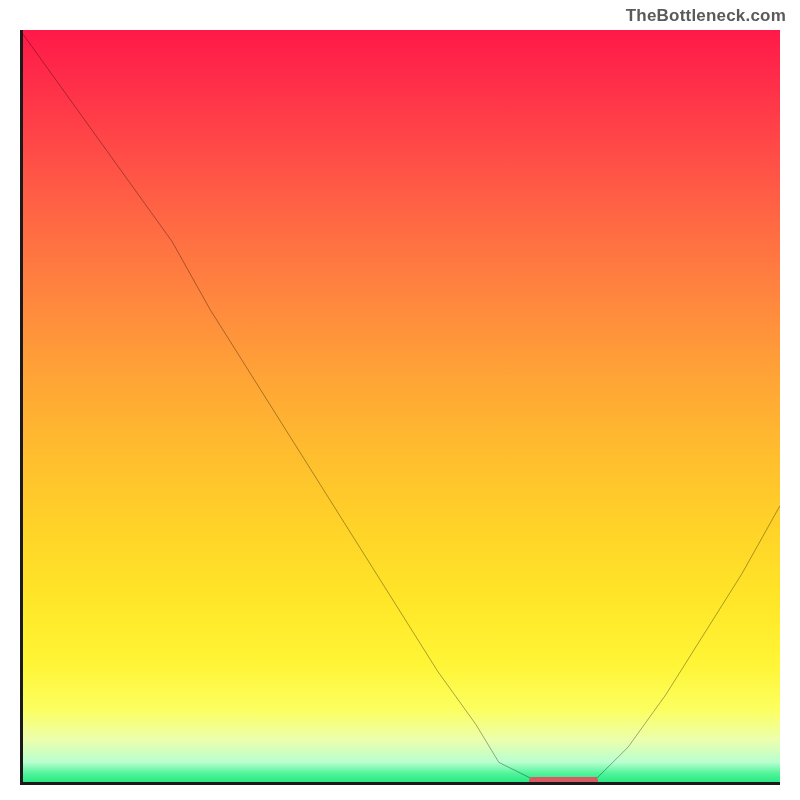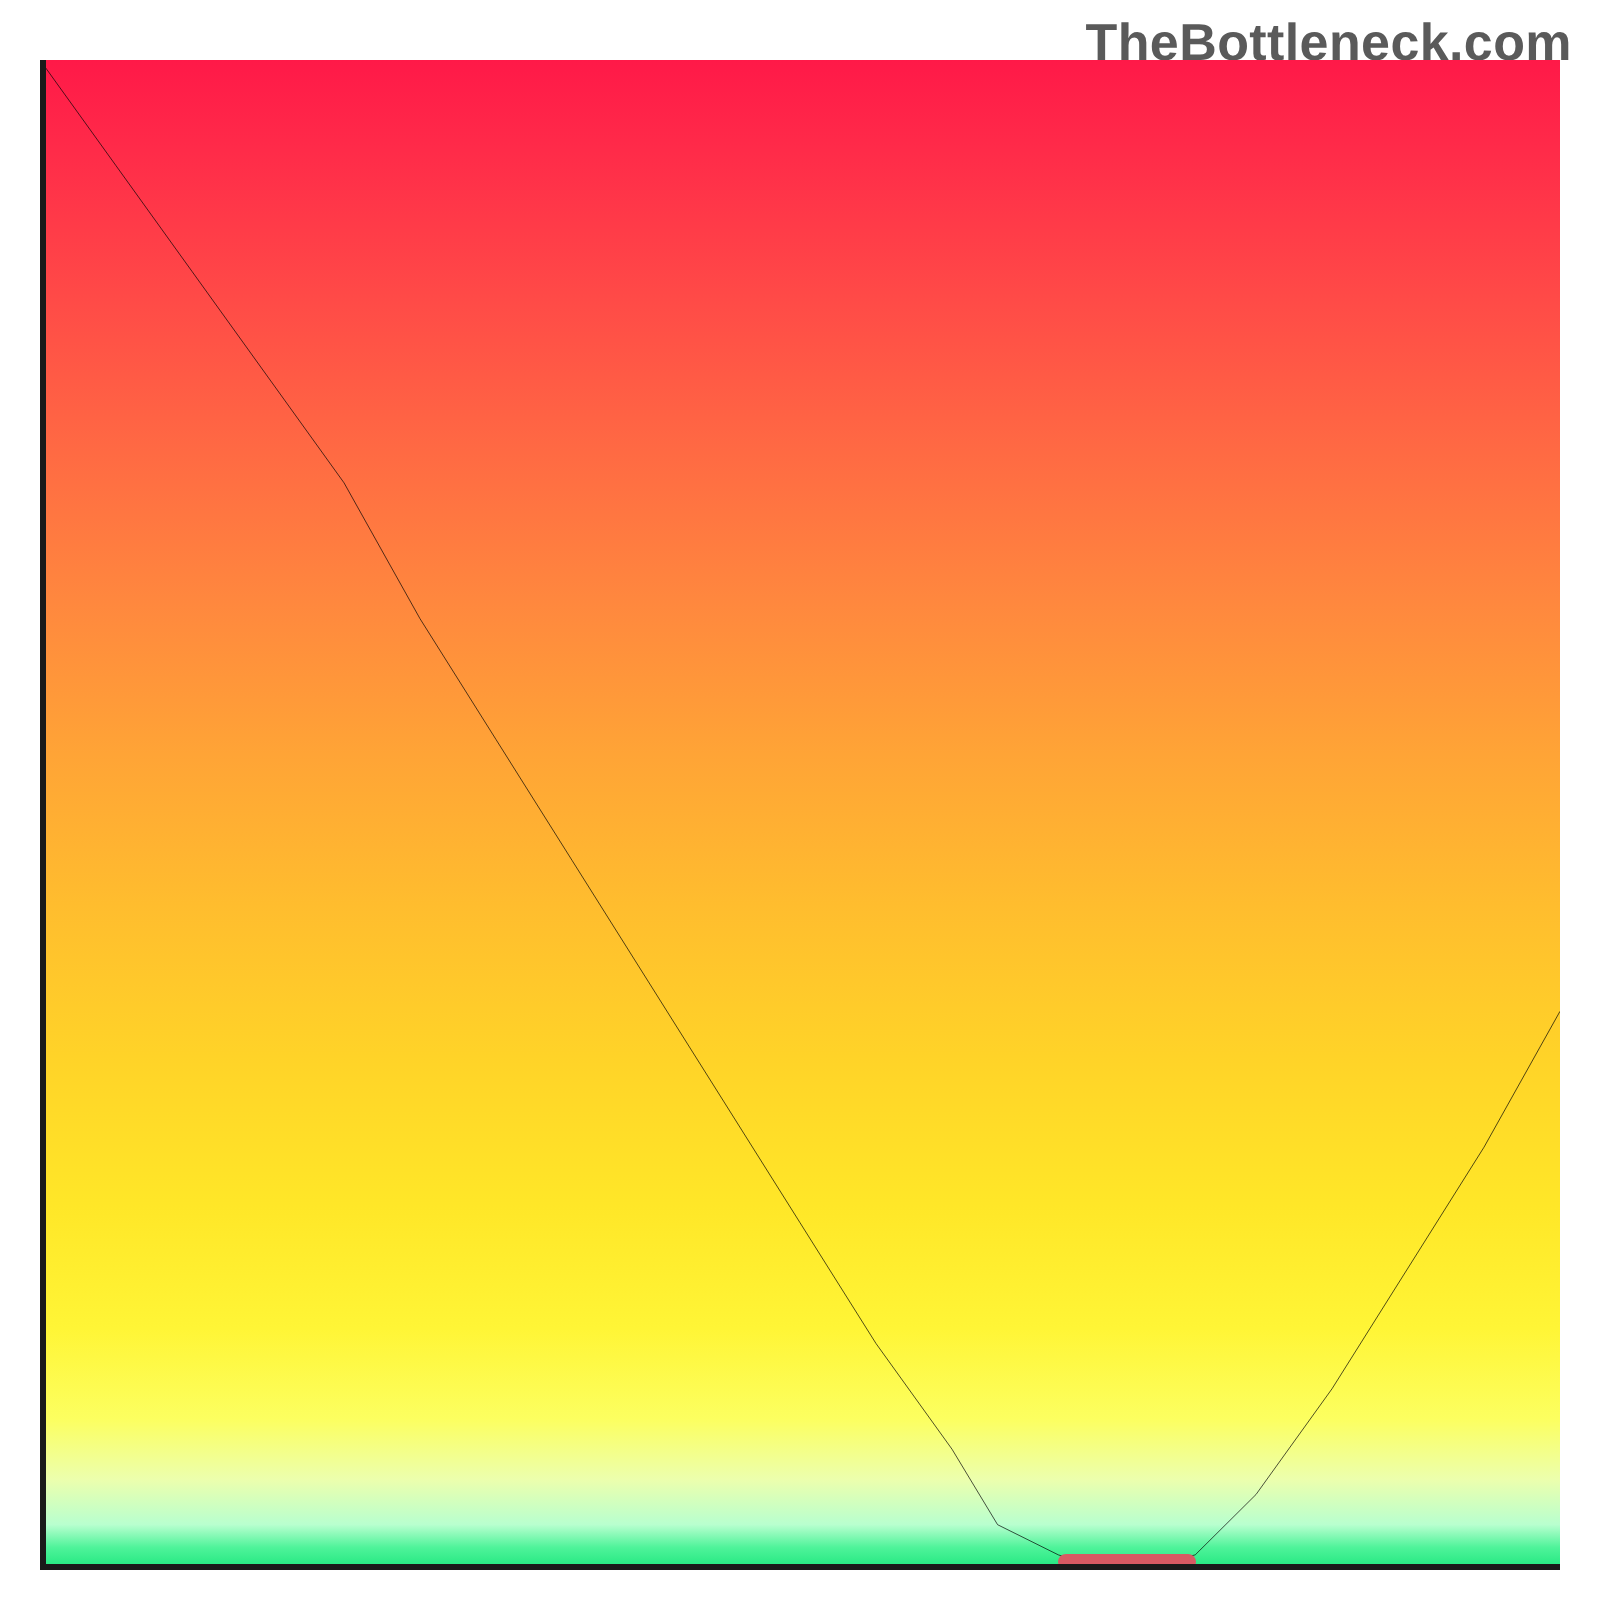--- a/index.html
+++ b/index.html
@@ -13,21 +13,21 @@
   }
   .wrap {
     position: relative;
     width: 800px;
     height: 800px;
   }
   .watermark {
     position: absolute;
     top: 6px;
     right: 14px;
-    font-size: 26px;
+    font-size: 17px;
     font-weight: 600;
     color: #5a5a5a;
     letter-spacing: 0.2px;
   }
   .plot-area {
     position: absolute;
     left: 20px;
     top: 30px;
     width: 760px;
     height: 755px;

